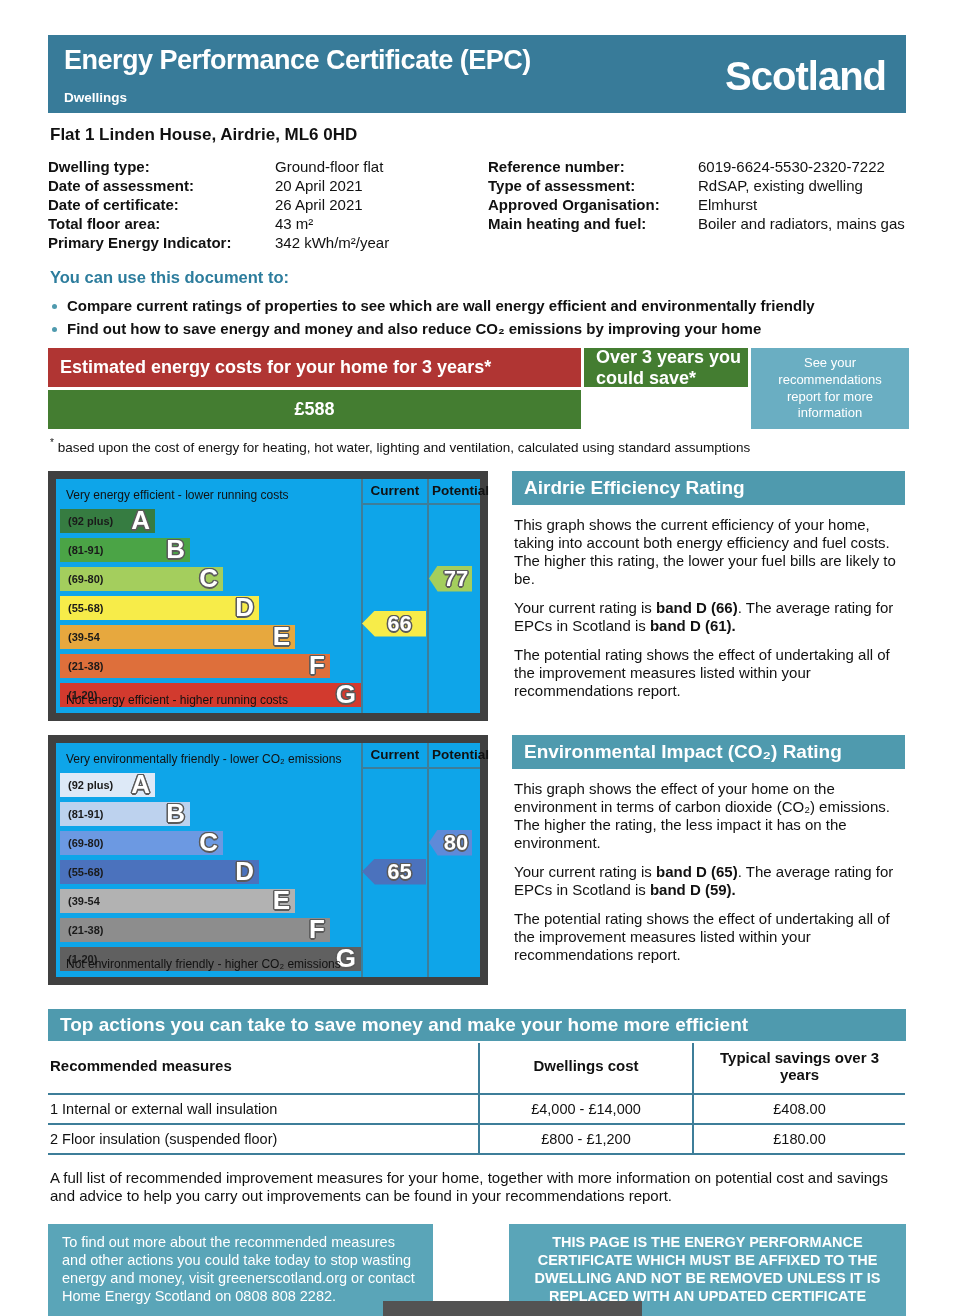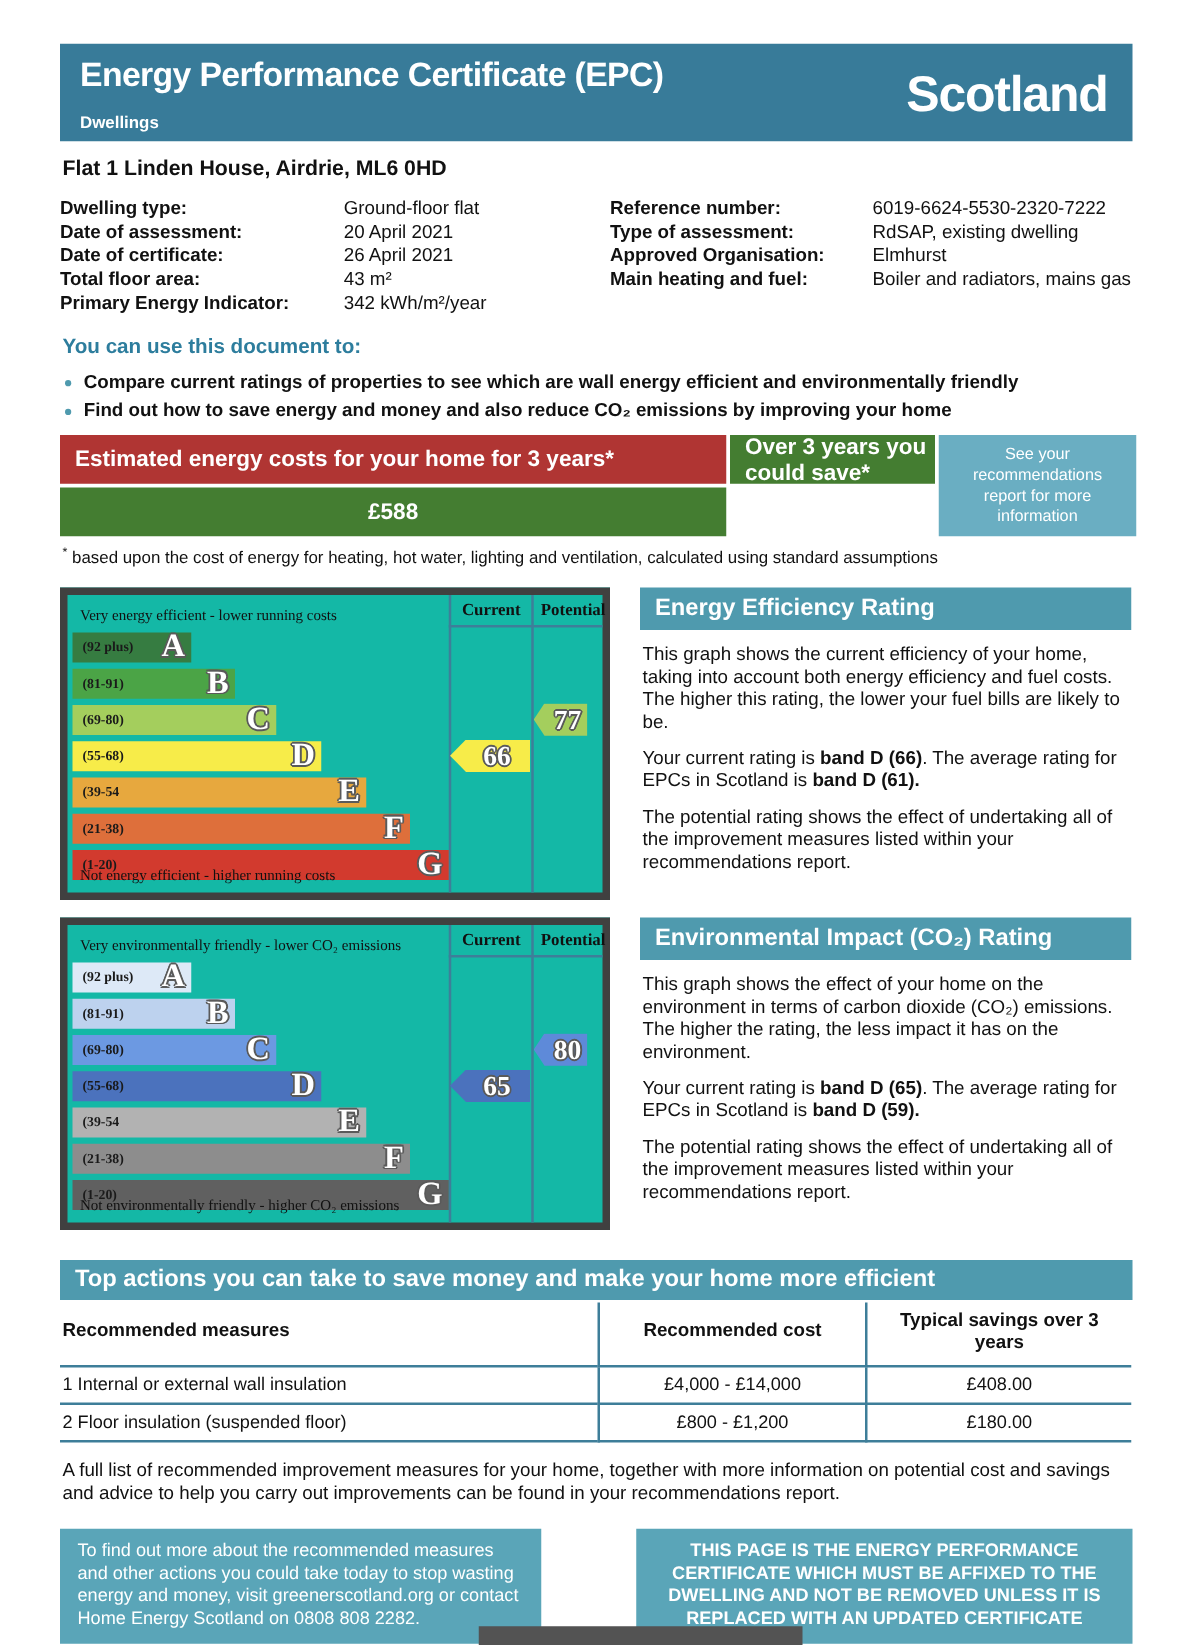--- a/index.html
+++ b/index.html
@@ -38,21 +38,21 @@
   .cost-value { color:#fff; font-weight:bold; font-size:18px; display:flex; align-items:center; justify-content:center; }
   .cost-red { background:#b03533; }
   .cost-green { background:#447d31; }
   .cost-note { grid-column:3; grid-row:1 / span 2; background:#6aaec2; color:#fff; font-size:13px;
                line-height:1.3; text-align:center; display:flex; align-items:center; justify-content:center; padding:2px 10px; }
   .footnote { font-size:13.5px; margin:8px 0 16px 2px; }
   .footnote sup { font-size:10px; }
 
   
   .chart-row { display:flex; margin-bottom:14px; align-items:flex-start; }
-  .chart { position:relative; width:440px; height:250px; border:6px solid #404040; background:#14b8a6; flex:none;font-family:Liberation Serif, serif; }
+  .chart { position:relative; width:440px; height:250px; border:8px solid #404040; background:#0ea5e9; flex:none; }
   .chart-top-label { position:absolute; top:9px; left:10px; font-size:12px; width:290px; }
   .chart-bottom-label { position:absolute; bottom:6px; left:10px; font-size:12px; }
   .vline1 { position:absolute; left:305px; top:0; bottom:0; width:2px; background:#3e7e99; }
   .vline2 { position:absolute; left:371px; top:0; bottom:0; width:2px; background:#3e7e99; }
   .hline  { position:absolute; left:305px; right:0; top:24px; height:2px; background:#3e7e99; }
   .col-head { position:absolute; top:4px; font-weight:bold; font-size:13.5px; text-align:center; }
   .col-head.cur { left:307px; width:64px; }
   .col-head.pot { left:373px; width:63px; }
   .bands { position:absolute; top:30px; left:4px; width:300px; }
   .band-row { height:29px; }
@@ -195,25 +195,25 @@
             </div>
           </div>
           <div class="band-row">
             <div class="band-bar" style="width: 301px; background: rgb(210, 58, 46);">
               <span class="band-range">(1-20)</span>
               <span class="band-letter">G</span>
             </div>
           </div>
         </div>
       <div class="chart-bottom-label">Not energy efficient - higher running costs</div>
-    <div class="arrow current" style="top: 116px; background: rgb(247, 236, 73);">66</div>
+    <div class="arrow current" style="top: 132px; background: rgb(247, 236, 73);">66</div>
         <div class="arrow potential" style="top: 87px; background: rgb(164, 206, 93);">77</div>
       </div>
     <div class="panel">
-      <div class="panel-head">Energy Efficiency Rating</div>
+      <div class="panel-head">Airdrie Efficiency Rating</div>
       <p>This graph shows the current efficiency of your home, taking into account both energy efficiency and fuel costs. The higher this rating, the lower your fuel bills are likely to be.</p>
       <p><span>Your current rating is </span><b>band D (66)</b><span>. The average rating for EPCs in Scotland is </span><b>band D (61).</b></p>
       <p>The potential rating shows the effect of undertaking all of the improvement measures listed within your recommendations report.</p>
     </div>
   </div>
 
   <div class="chart-row">
     <div class="chart">
       <div class="chart-top-label">Very environmentally friendly - lower CO₂ emissions</div>
       <div class="vline1"></div>
@@ -273,21 +273,21 @@
       <div class="panel-head">Environmental Impact (CO₂) Rating</div>
       <p>This graph shows the effect of your home on the environment in terms of carbon dioxide (CO₂) emissions. The higher the rating, the less impact it has on the environment.</p>
       <p><span>Your current rating is </span><b>band D (65)</b><span>. The average rating for EPCs in Scotland is </span><b>band D (59).</b></p>
       <p>The potential rating shows the effect of undertaking all of the improvement measures listed within your recommendations report.</p>
     </div>
   </div>
 
   <div class="ta-head">Top actions you can take to save money and make your home more efficient</div>
   <div class="ta-table">
     <div class="ta-cell head">Recommended measures</div>
-    <div class="ta-cell head mid">Recommended cost</div>
+    <div class="ta-cell head mid">Dwellings cost</div>
     <div class="ta-cell head right">Typical savings over 3 years</div>
 
     <div class="ta-cell">1 Internal or external wall insulation</div>
     <div class="ta-cell mid">£4,000 - £14,000</div>
     <div class="ta-cell right">£408.00</div>
 
     <div class="ta-cell">2 Floor insulation (suspended floor)</div>
     <div class="ta-cell mid">£800 - £1,200</div>
     <div class="ta-cell right">£180.00</div>
   </div>

